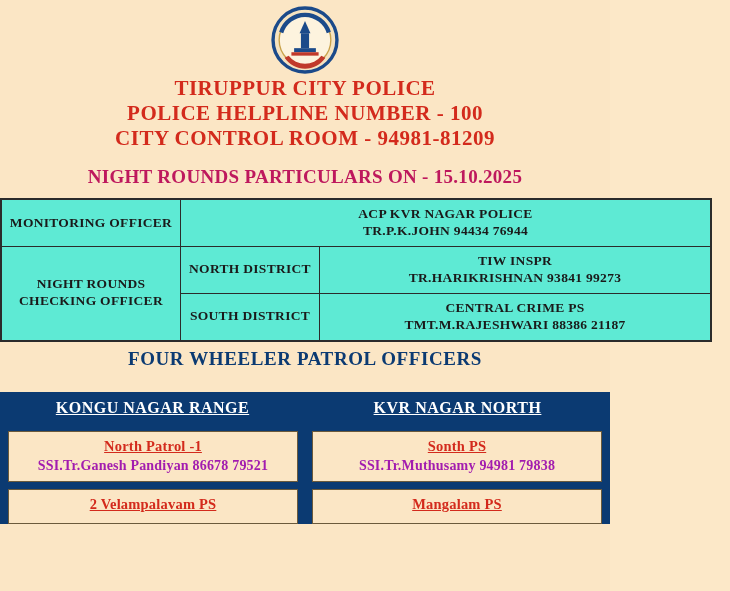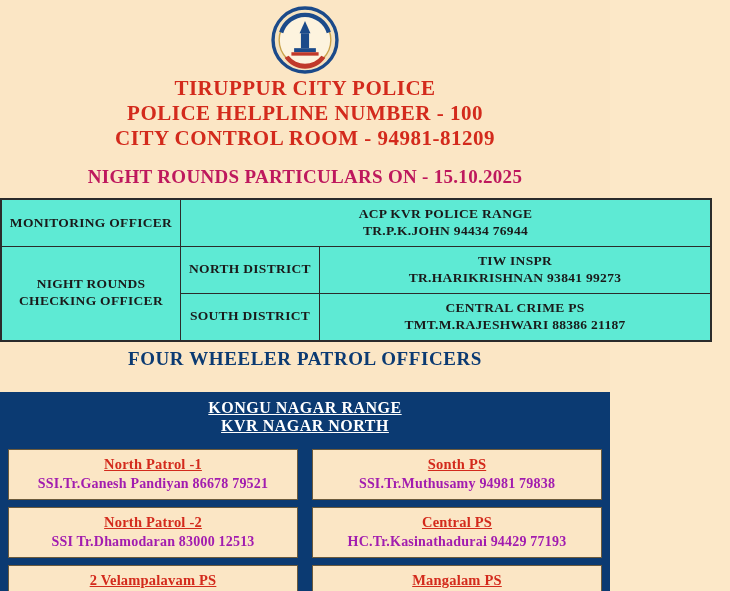--- a/index.html
+++ b/index.html
@@ -80,21 +80,20 @@
     text-align: center;
     font-weight: bold;
     font-size: 19px;
     letter-spacing: 0.6px;
     padding: 6px 0 22px 0;
   }
   .band-heads {
     display: flex;
     background: #0b3a72;
     padding: 7px 0 8px 0;
-    flex-direction: column;
   }
   .band-head {
     flex: 1;
     text-align: center;
     color: #ffffff;
     font-weight: bold;
     font-size: 16px;
     letter-spacing: 0.5px;
     text-decoration: underline;
   }
@@ -157,21 +156,21 @@
 
   <div class="subtitle-line">NIGHT ROUNDS PARTICULARS ON  -  15.10.2025</div>
 
   <table class="officers-table">
     <tbody>
       <tr>
         <td class="cell-label">
           <div>MONITORING OFFICER</div>
         </td>
         <td colspan="2">
-          <div>ACP KVR POLICE RANGE</div>
+          <div>ACP KVR NAGAR POLICE</div>
           <div>TR.P.K.JOHN  94434 76944</div>
         </td>
       </tr>
       <tr>
         <td class="cell-label" rowspan="2">
           <div>NIGHT ROUNDS CHECKING OFFICER</div>
         </td>
         <td class="cell-mid">NORTH DISTRICT</td>
         <td>
           <div>TIW INSPR</div>
@@ -201,30 +200,20 @@
       <div class="patrol-card">
         <div class="card-title">North Patrol -1</div>
         <div class="card-sub">SSI.Tr.Ganesh Pandiyan 86678 79521</div>
       </div>
       <div class="patrol-card">
         <div class="card-title">Sonth PS</div>
         <div class="card-sub">SSI.Tr.Muthusamy 94981 79838</div>
       </div>
     </div>
 
-    <div class="patrol-row">
-      <div class="patrol-card">
-        <div class="card-title">North Patrol -2</div>
-        <div class="card-sub">SSI Tr.Dhamodaran 83000 12513</div>
-      </div>
-      <div class="patrol-card">
-        <div class="card-title">Central PS</div>
-        <div class="card-sub">HC.Tr.Kasinathadurai 94429 77193</div>
-      </div>
-    </div>
 
     <div class="patrol-row">
       <div class="patrol-card">
         <div class="card-title">2 Velampalavam PS</div>
         <div class="card-sub"></div>
       </div>
       <div class="patrol-card">
         <div class="card-title">Mangalam PS</div>
         <div class="card-sub"></div>
       </div>

